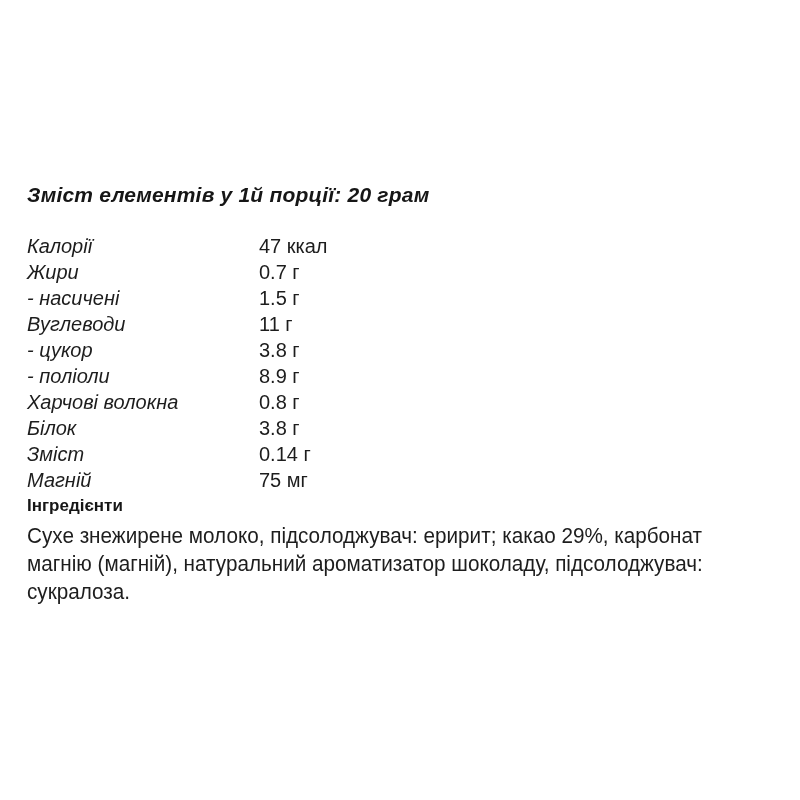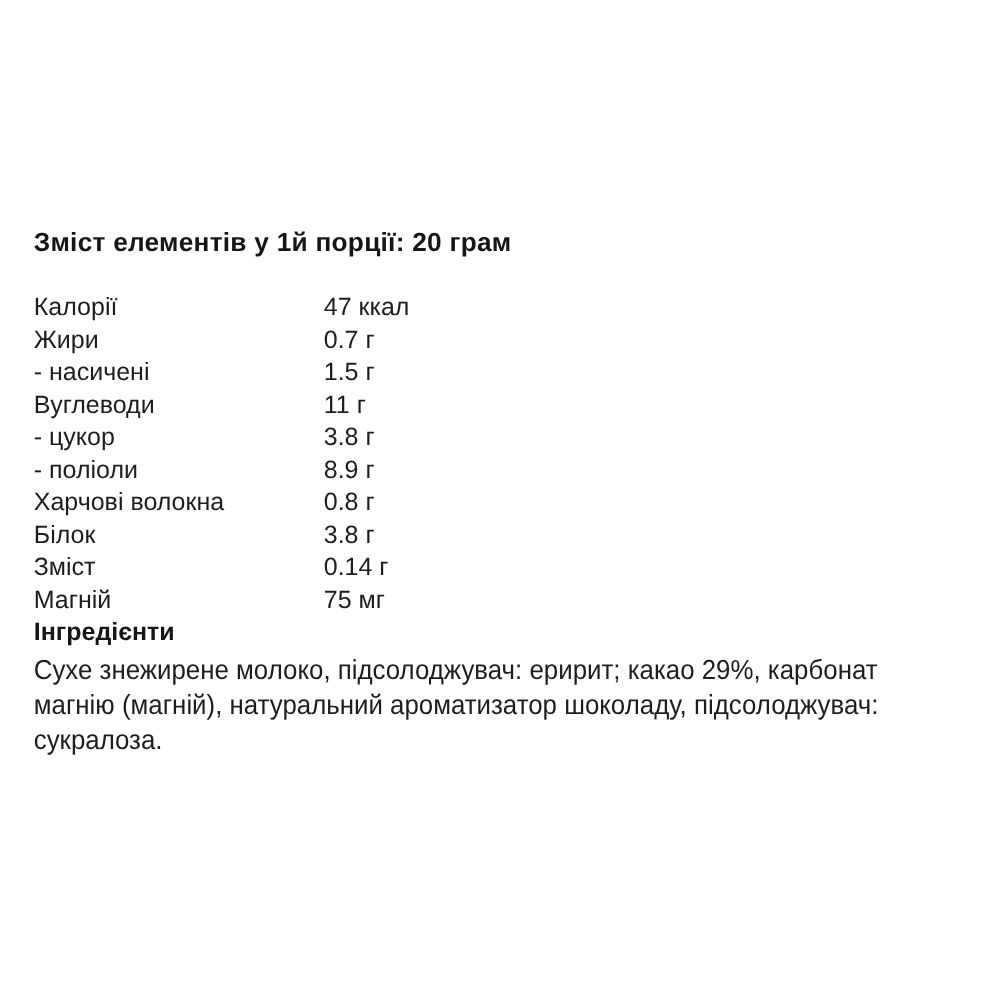--- a/index.html
+++ b/index.html
@@ -22,42 +22,44 @@
     top: 183px;
     width: 755px;
   }
   .title {
     font-size: 21px;
     font-weight: 700;
     line-height: 24px;
     letter-spacing: 0.2px;
     margin: 0 0 26px 0;
     color: #161616;
+    font-style: italic;
   }
   .ntable {
     margin: 0;
   }
   .nrow {
     position: relative;
     height: 26px;
     font-size: 20px;
     line-height: 26px;
     white-space: nowrap;
   }
   .nlabel {
     position: absolute;
     left: 0;
+    font-style: italic;
   }
   .nvalue {
     position: absolute;
     left: 232px;
     white-space: nowrap;
   }
   .ing-heading {
-    font-size: 20px;
+    font-size: 17px;
     font-weight: 700;
     line-height: 26px;
     margin-top: 0px;
     color: #161616;
   }
   .ing-text {
     margin-top: 3px;
     font-size: 22px;
     line-height: 28px;
     transform: scaleX(0.94);

